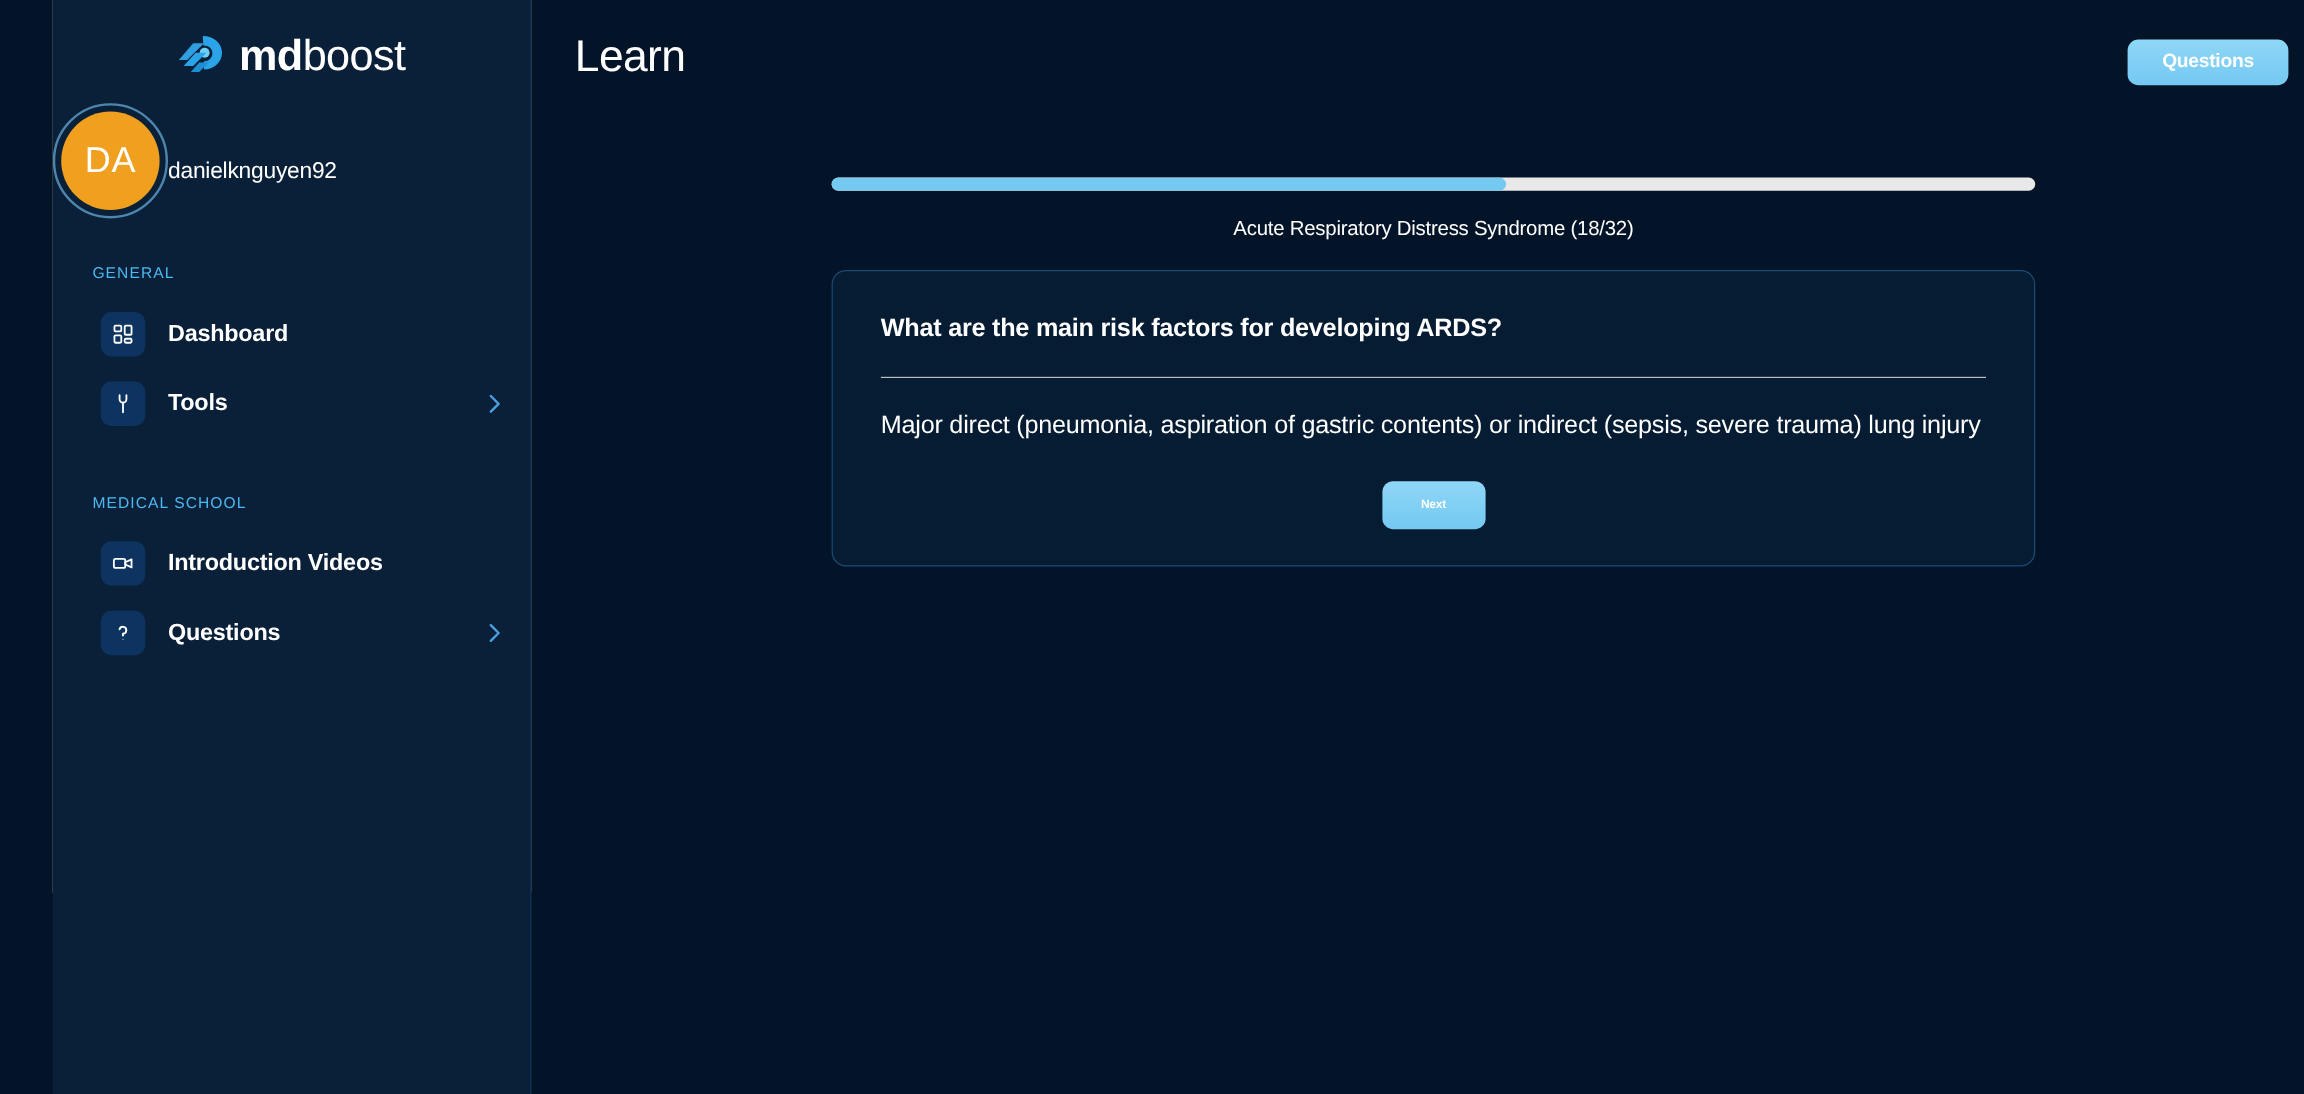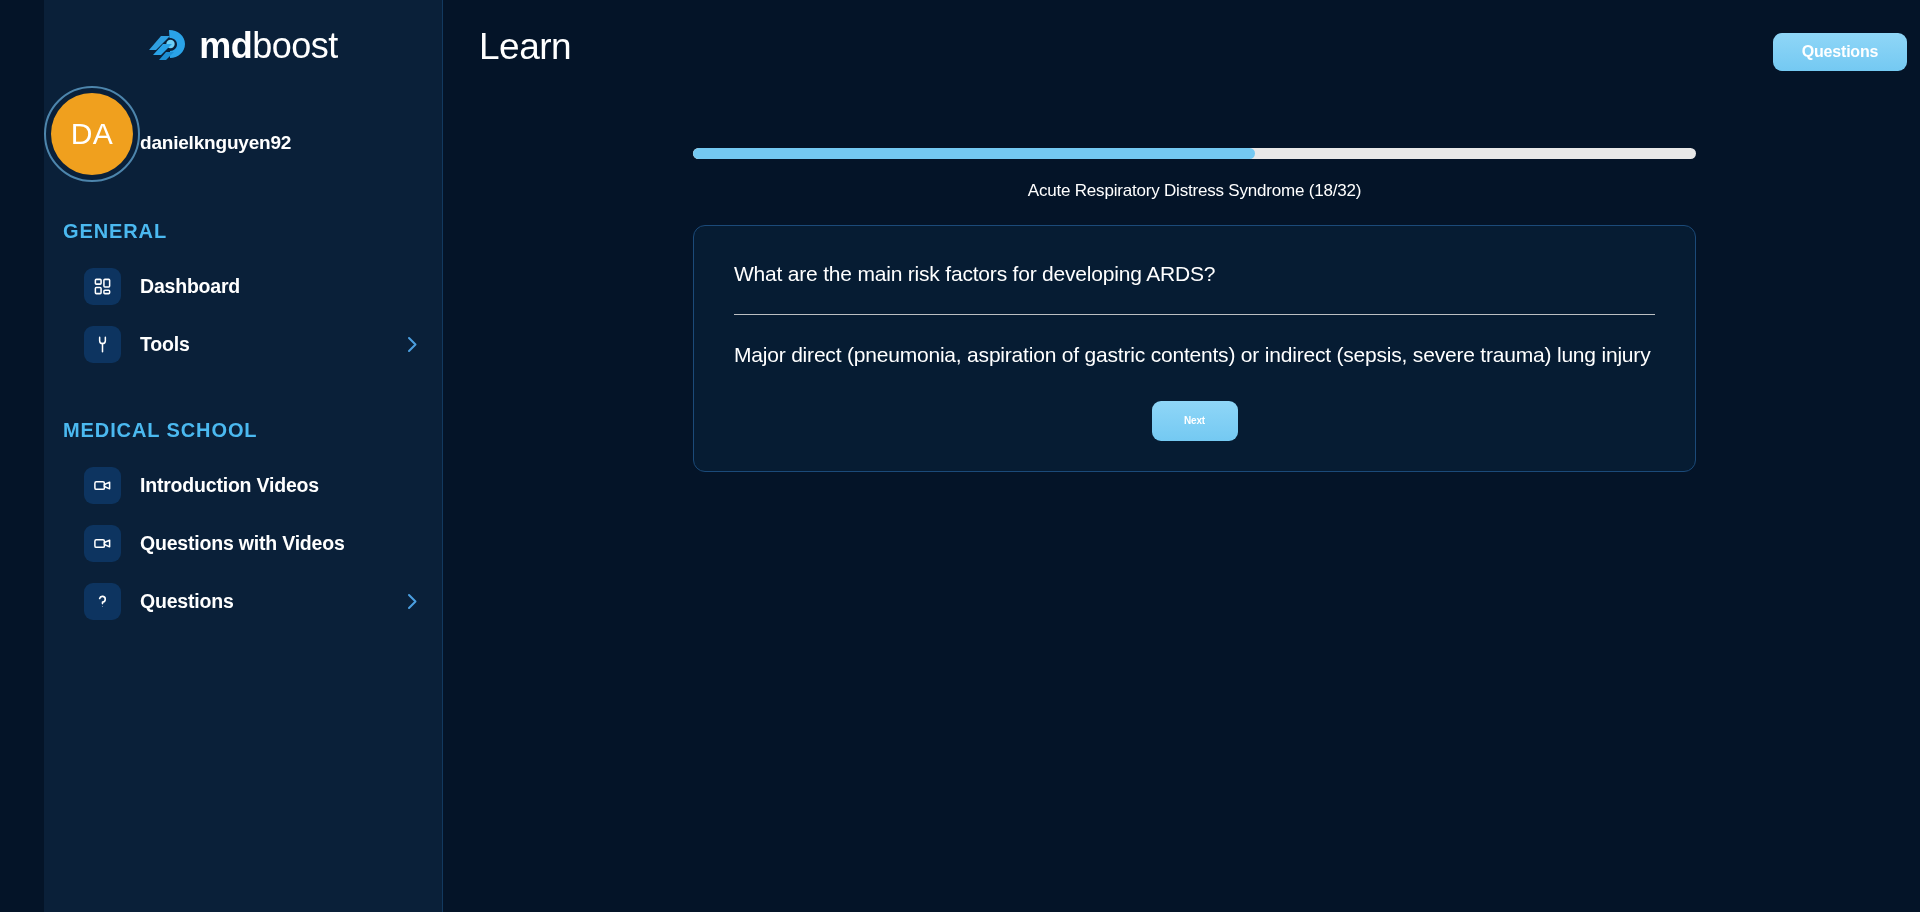--- a/index.html
+++ b/index.html
@@ -75,30 +75,30 @@
     justify-content: center;
     color: #ffffff;
     font-size: 30px;
     font-weight: 400;
     letter-spacing: 0.5px;
   }
   .avatar-name {
     margin-top: 18px;
     color: #ffffff;
     font-size: 19px;
-    font-weight: 700;
+    font-weight: 400;
     letter-spacing: -0.2px;
   }
 
   .nav-section-label {
     color: #4bb9f0;
-    font-size: 20px;
+    font-size: 13px;
     letter-spacing: 0.9px;
-    padding-left: 19px;
-    font-weight: 700;
+    padding-left: 33px;
+    font-weight: 400;
   }
   .nav-gen-label { margin-top: 38px; }
   .nav-med-label { margin-top: 46px; }
 
   .nav-list { margin-top: 14px; text-align: center; }
 
   .nav-item {
     height: 58px;
     display: flex;
     align-items: center;
@@ -210,21 +210,21 @@
     width: 100%;
     background: #061c33;
     border: 1px solid #1b4a79;
     border-radius: 12px;
     padding: 34px 40px 30px 40px;
   }
 
   .question-text {
     color: #ffffff;
     font-size: 21px;
-    font-weight: 400;
+    font-weight: 700;
     letter-spacing: -0.2px;
     line-height: 1.35;
   }
 
   .qa-divider {
     margin: 26px 0 0 0;
     height: 1px;
     background: #dcdcdc;
     border: none;
     opacity: 0.85;
@@ -358,29 +358,20 @@
       <div class="nav-item">
         <span class="nav-icon">
           <svg width="19" height="19" viewBox="0 0 20 20" fill="none" stroke="#ffffff" stroke-width="1.6" stroke-linejoin="round">
             <rect x="2" y="6" width="10" height="8" rx="1.5"></rect>
             <path d="M12 9 L17.5 6.5 L17.5 13.5 L12 11 Z"></path>
           </svg>
         </span>
         <span class="nav-label">Introduction Videos</span>
       </div>
 
-      <div class="nav-item">
-        <span class="nav-icon">
-          <svg width="19" height="19" viewBox="0 0 20 20" fill="none" stroke="#ffffff" stroke-width="1.6" stroke-linejoin="round">
-            <rect x="2" y="6" width="10" height="8" rx="1.5"></rect>
-            <path d="M12 9 L17.5 6.5 L17.5 13.5 L12 11 Z"></path>
-          </svg>
-        </span>
-        <span class="nav-label">Questions with Videos</span>
-      </div>
 
       <div class="nav-item">
         <span class="nav-icon">
           <svg width="19" height="19" viewBox="0 0 20 20" fill="none" stroke="#ffffff" stroke-width="1.7" stroke-linecap="round" stroke-linejoin="round">
             <path d="M7 6.8 A3 3 0 1 1 10 10.6 L10 12.2"></path>
             <circle cx="10" cy="15.4" r="0.45" fill="#ffffff" stroke="none"></circle>
           </svg>
         </span>
         <span class="nav-label">Questions</span>
         <span class="nav-chevron">

